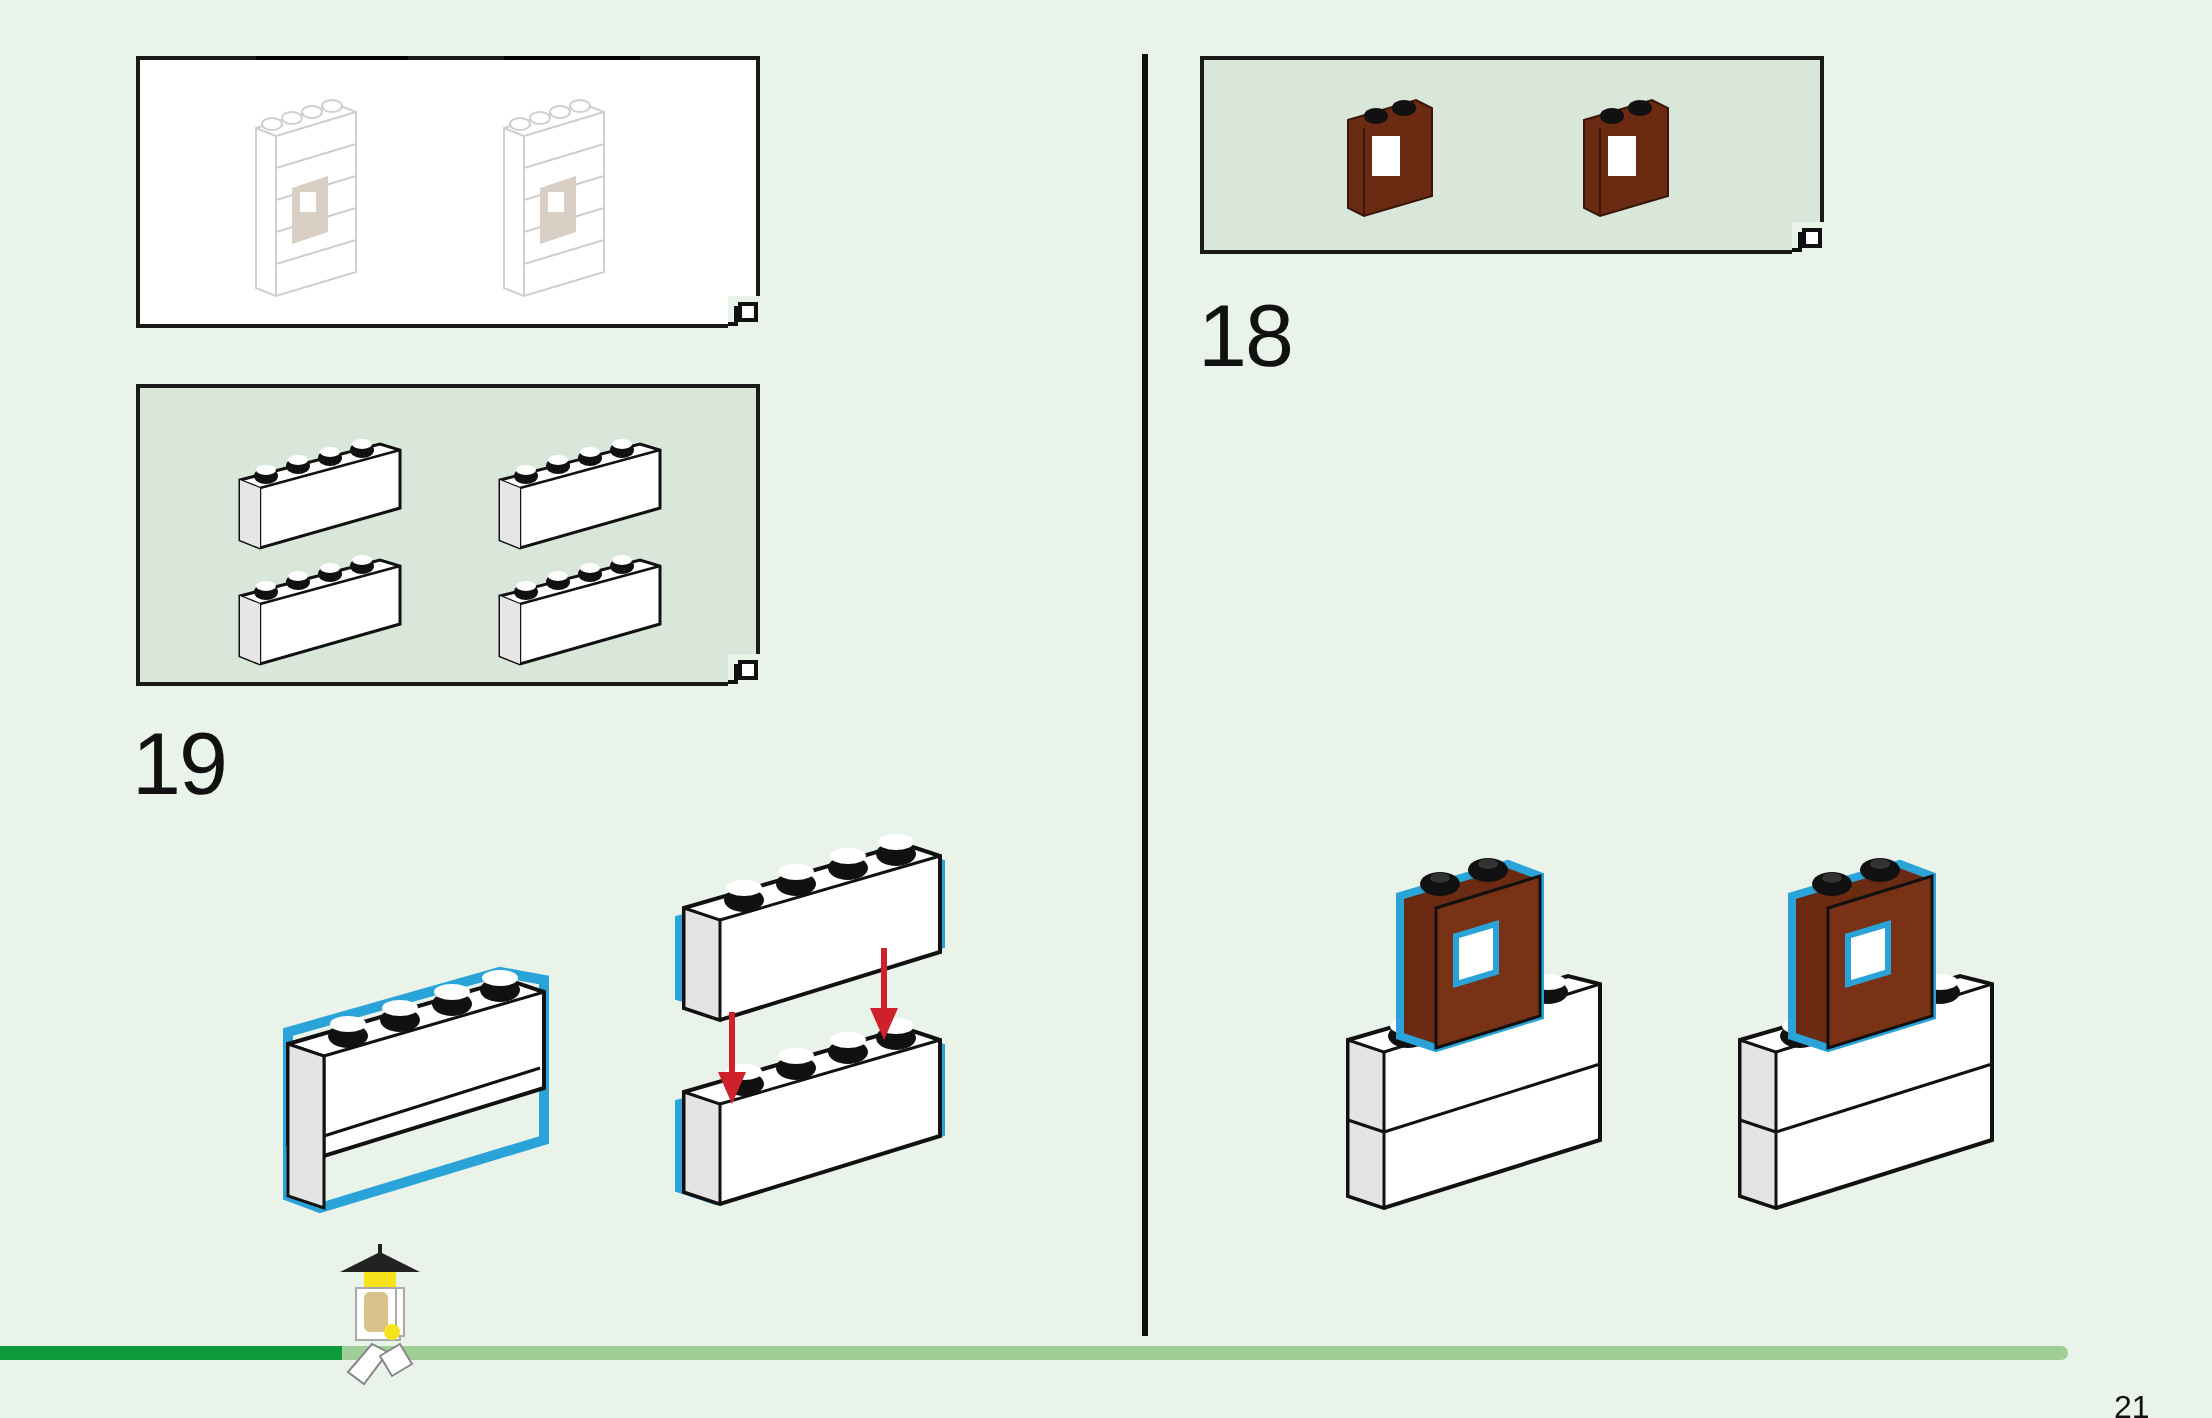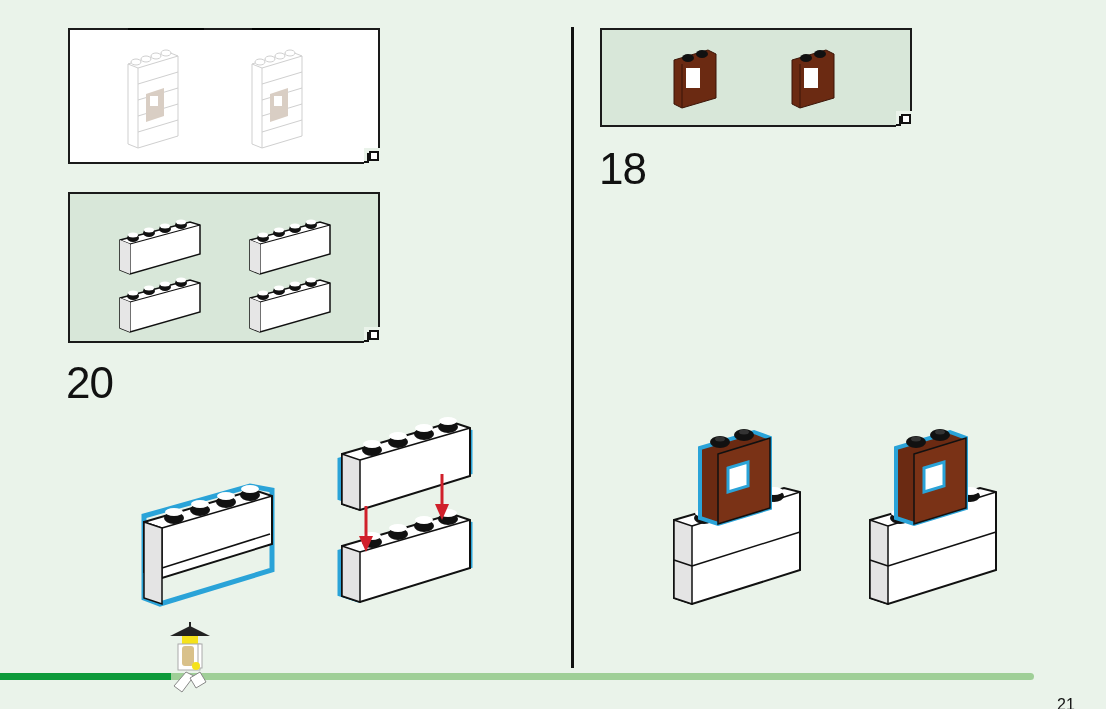--- a/index.html
+++ b/index.html
@@ -95,21 +95,21 @@
     <use href="#brick14" x="180" y="86"></use>
   </svg>
   <div class="corner">
     <svg width="16" height="16">
         <path d="M0,14 H4 V6 H10" fill="none" stroke="#111" stroke-width="2"></path>
         <rect x="6" y="4" width="8" height="8" fill="#fff" stroke="#111" stroke-width="2"></rect>
       </svg>
   </div>
 </div>
 
-<div class="step-num" style="left:66px;top:358px;">20</div>
+<div class="step-num" style="left:66px;top:358px;">19</div>
 
 <svg class="abs" style="left:130px;top:410px" width="360" height="200">
   <defs>
     <g id="bigbrick">
       <polygon points="0,32 110,0 128,6 128,54 18,88 0,82" fill="#fff" stroke="#111" stroke-width="2"></polygon>
       <polygon points="0,32 18,38 18,88 0,82" fill="#e4e4e4" stroke="#111" stroke-width="1.5"></polygon>
       <line x1="18" y1="38" x2="128" y2="6" stroke="#111" stroke-width="1.5"></line>
       <g fill="#111">
           <ellipse cx="30" cy="28" rx="10" ry="6"></ellipse>
           <ellipse cx="56" cy="20" rx="10" ry="6"></ellipse>

